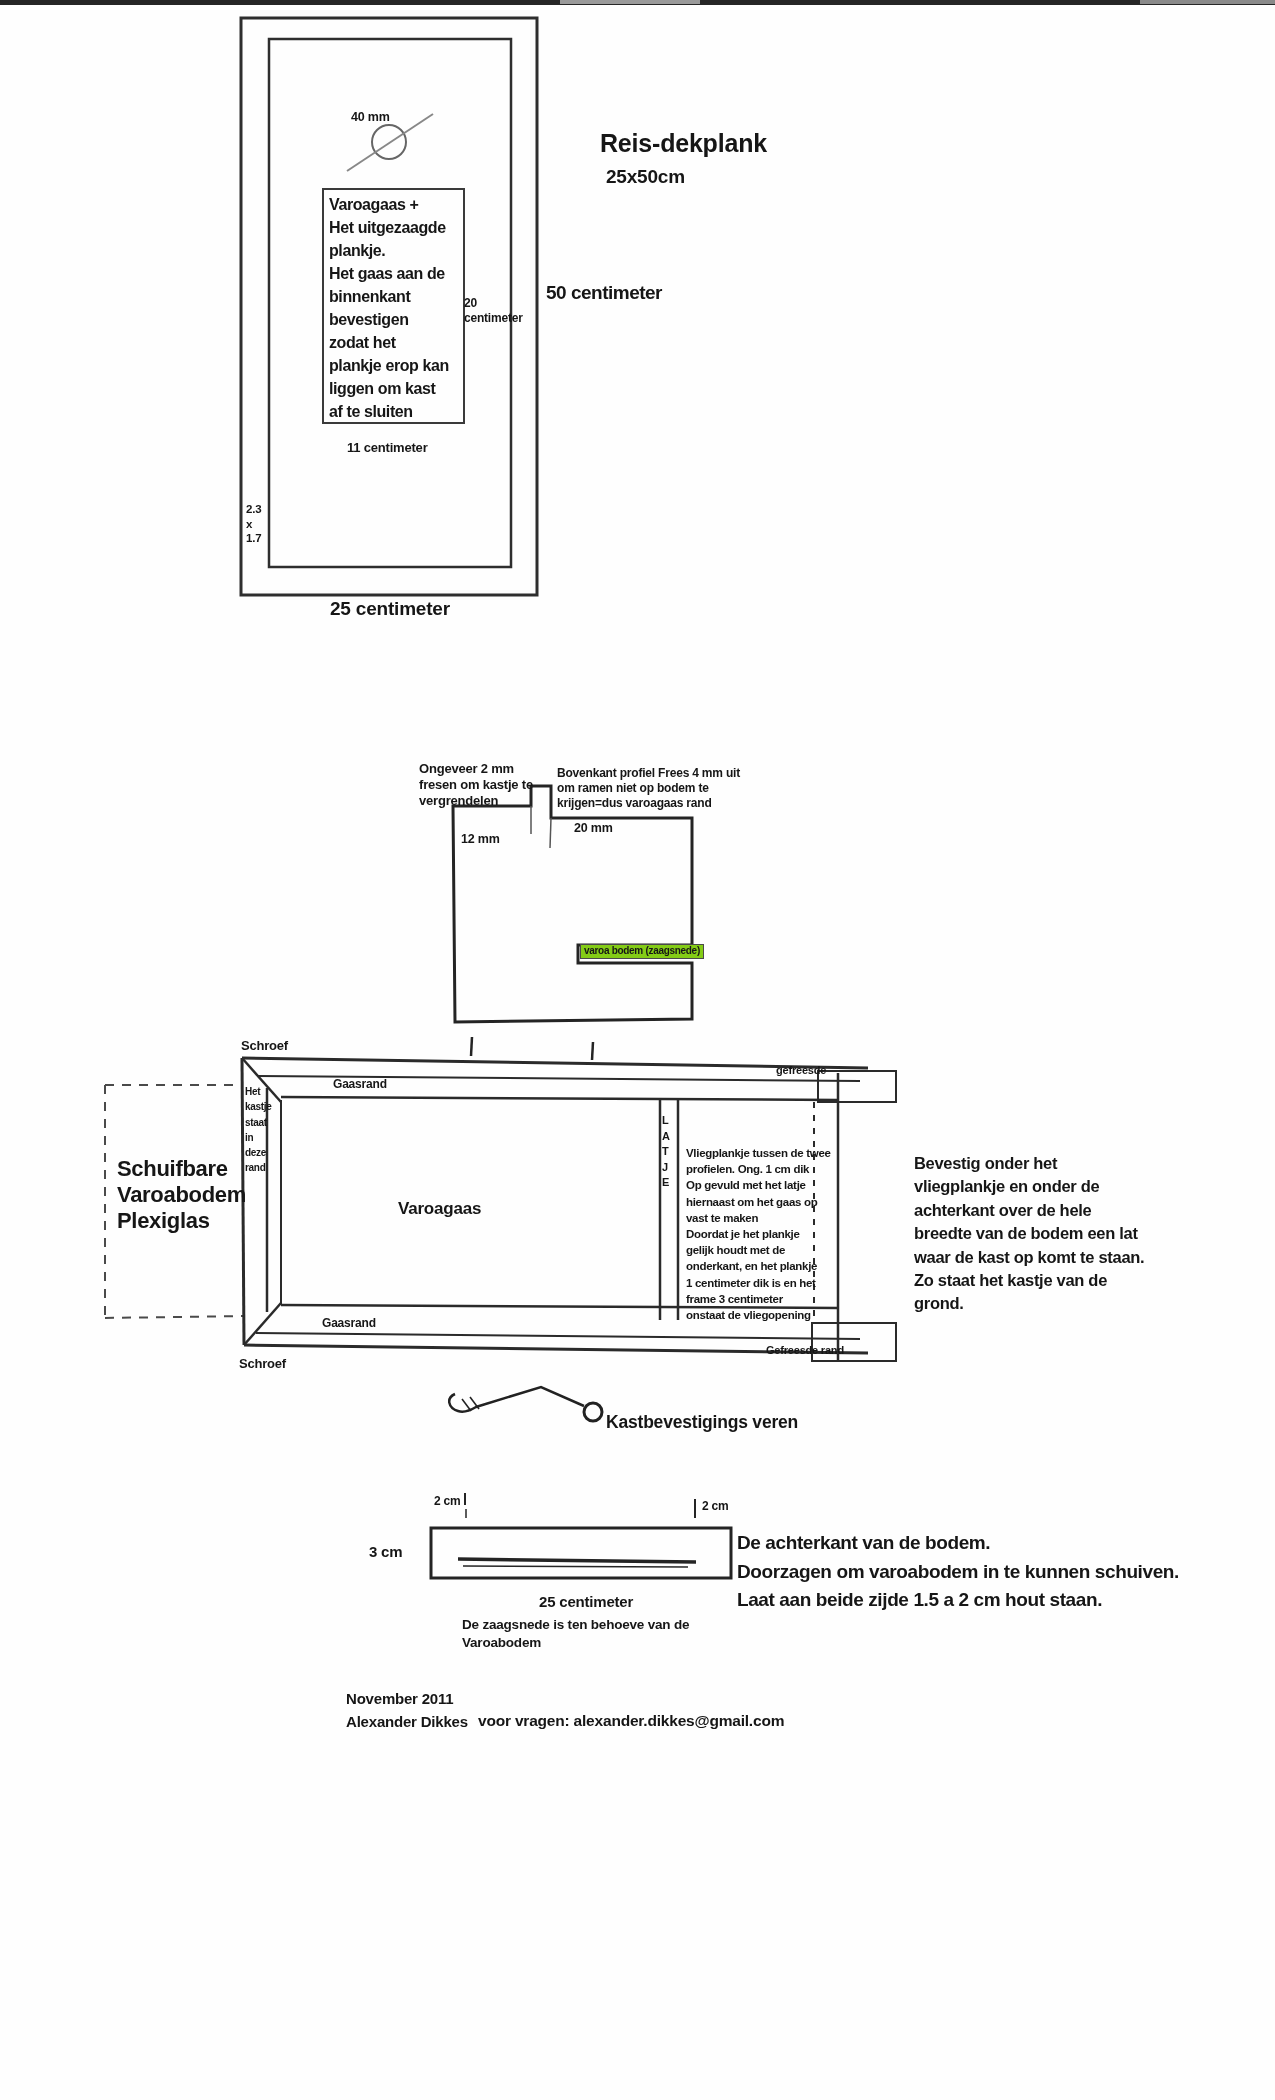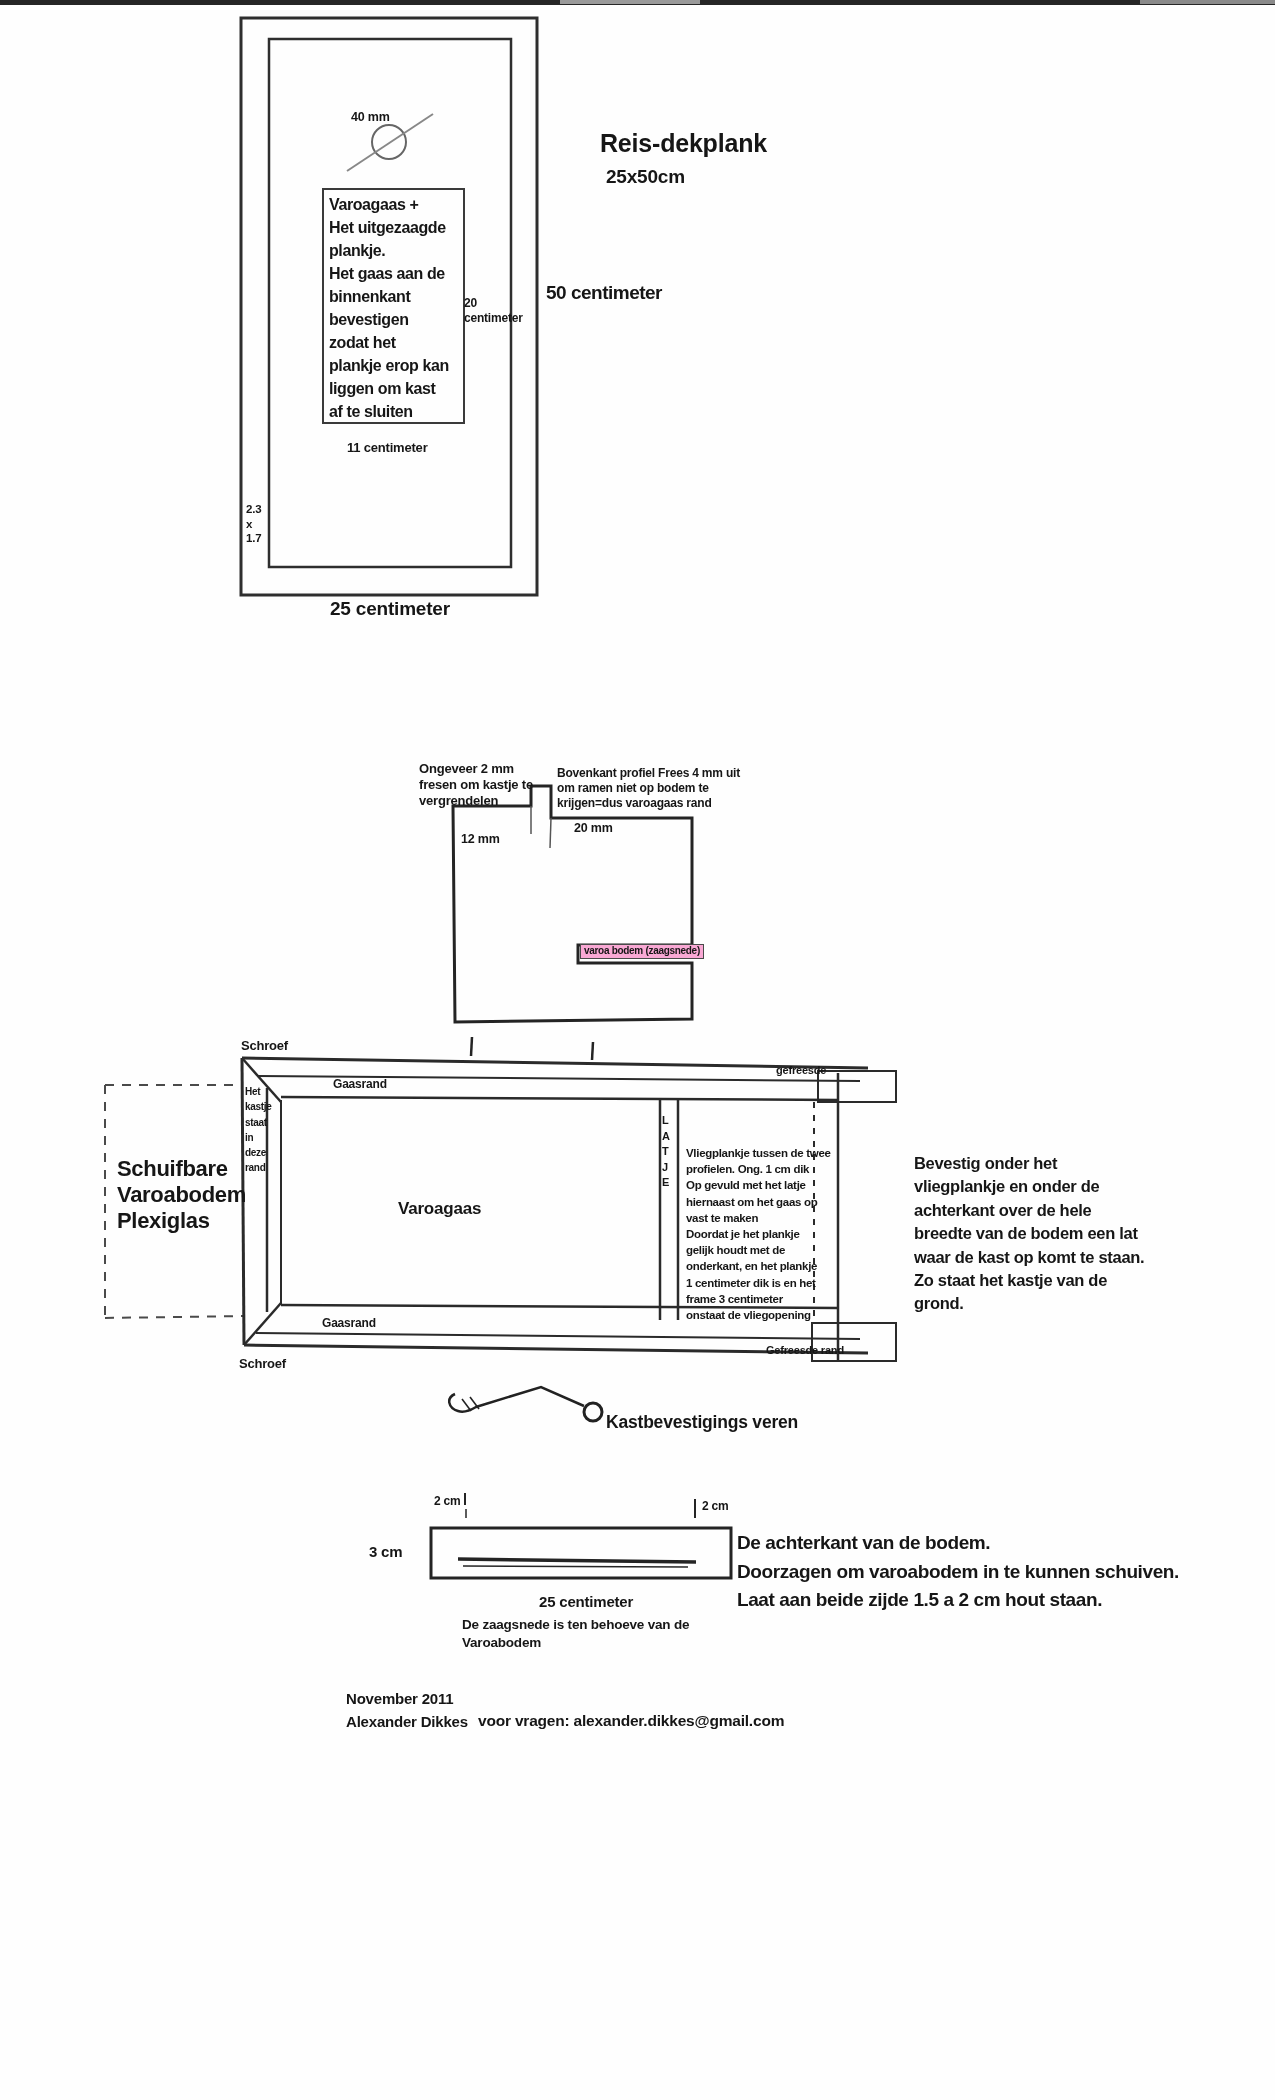--- a/index.html
+++ b/index.html
@@ -6,21 +6,21 @@
   #canvas{
     position:relative;width:1275px;height:2100px;background:#fefefe;
     font-family:"Liberation Sans", sans-serif;overflow:hidden;
   }
   .lbl{
     position:absolute;color:#161616;font-weight:bold;white-space:pre-line;
     line-height:1.25;letter-spacing:-0.2px;
   }
   .boxed{border:2px solid #3a3a3a;}
   svg{position:absolute;left:0;top:0;}
-  .slotlbl{background:#f9a8d4;border:1px solid #4a4a4a;padding:0 3px;}
+  .slotlbl{background:#84cc16;border:1px solid #4a4a4a;padding:0 3px;}
 </style>
 </head>
 <body>
 
 <div id="canvas">
 
   <svg width="1275" height="2100" viewBox="0 0 1275 2100">
 
     <g>
       <rect x="0" y="0" width="1275" height="5" fill="#262626"></rect>

